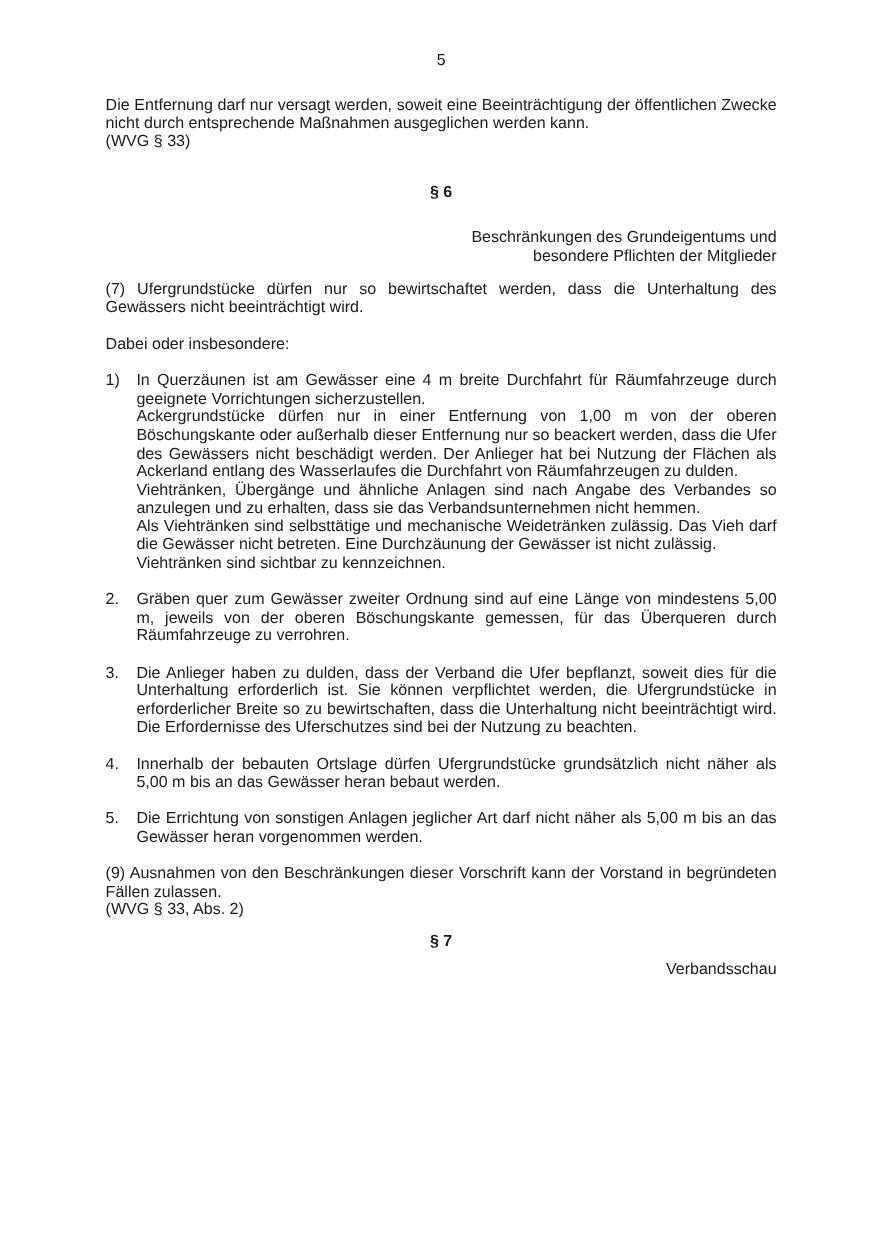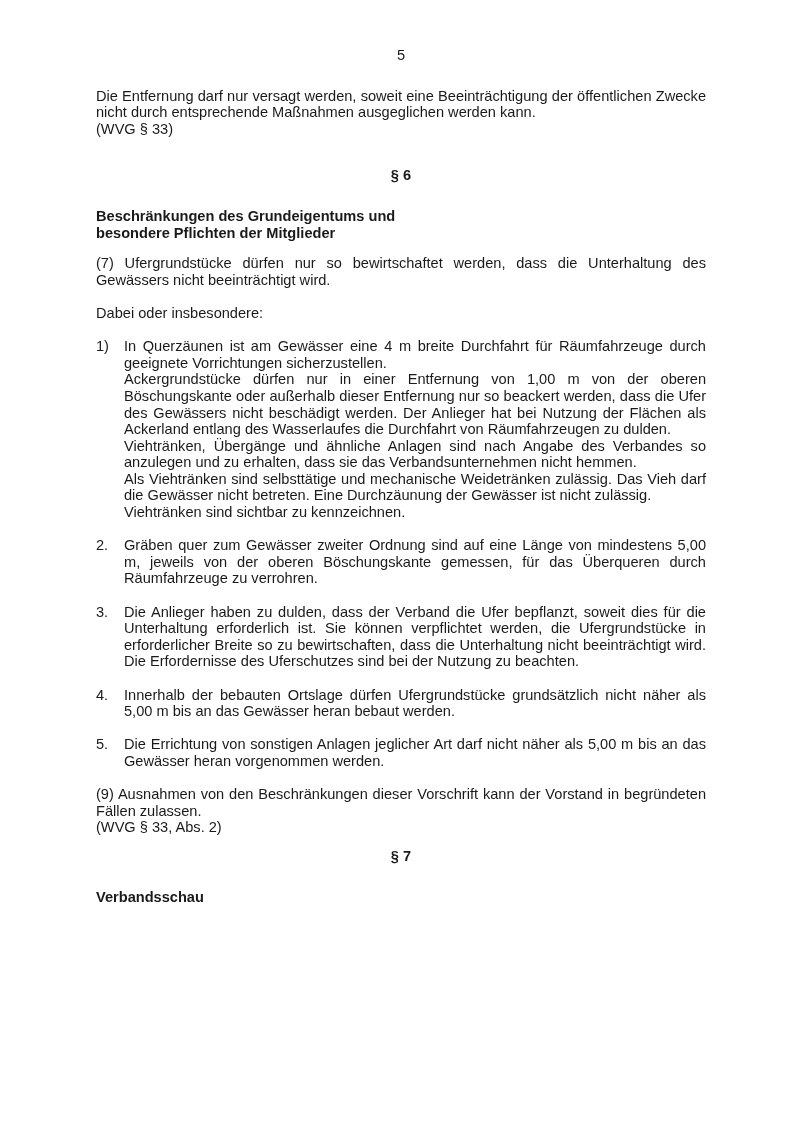--- a/index.html
+++ b/index.html
@@ -6,21 +6,21 @@
   body { width: 800px; height: 1132px; position: relative; overflow: hidden; }
   .page {
     position: absolute; left: 96px; top: 47px; width: 610px;
     font-family: "Liberation Sans", sans-serif;
     font-size: 14.6px; line-height: 16.6px; color: #1a1a1a;
   }
   .pagenum { text-align: center; margin-bottom: 24px; }
   p { margin: 0; text-align: justify; }
   .gap { height: 16.6px; }
   .para-sign { text-align: center; font-weight: bold; margin: 30px 0 0 0; }
-  .section-title { text-align: left; font-weight: bold; margin-top: 24px; }
+  .section-title { text-align: right; font-weight: normal; margin-top: 24px; }
   .list-item { display: flex; }
   .list-item .num { width: 28px; flex: 0 0 28px; }
   .list-item .body { flex: 1; }
   .list-item .body p { text-align: justify; }
 </style>
 </head>
 <body>
 
 <div class="page">
   <div class="pagenum">5</div>
@@ -80,14 +80,14 @@
     <div class="body">
       <p>Die Errichtung von sonstigen Anlagen jeglicher Art darf nicht näher als 5,00 m bis an das Gewässer heran vorgenommen werden.</p>
     </div>
   </div>
   <div class="gap"></div>
 
   <p>(9) Ausnahmen von den Beschränkungen dieser Vorschrift kann der Vorstand in begründeten Fällen zulassen.</p>
   <p>(WVG § 33, Abs. 2)</p>
 
   <div class="para-sign" style="margin-top:12px">§ 7</div>
-  <div class="section-title" style="margin-top:24px">Verbandsschau</div>
+  <div class="section-title" style="margin-top:8px">Verbandsschau</div>
 </div>
 
 </body></html>

